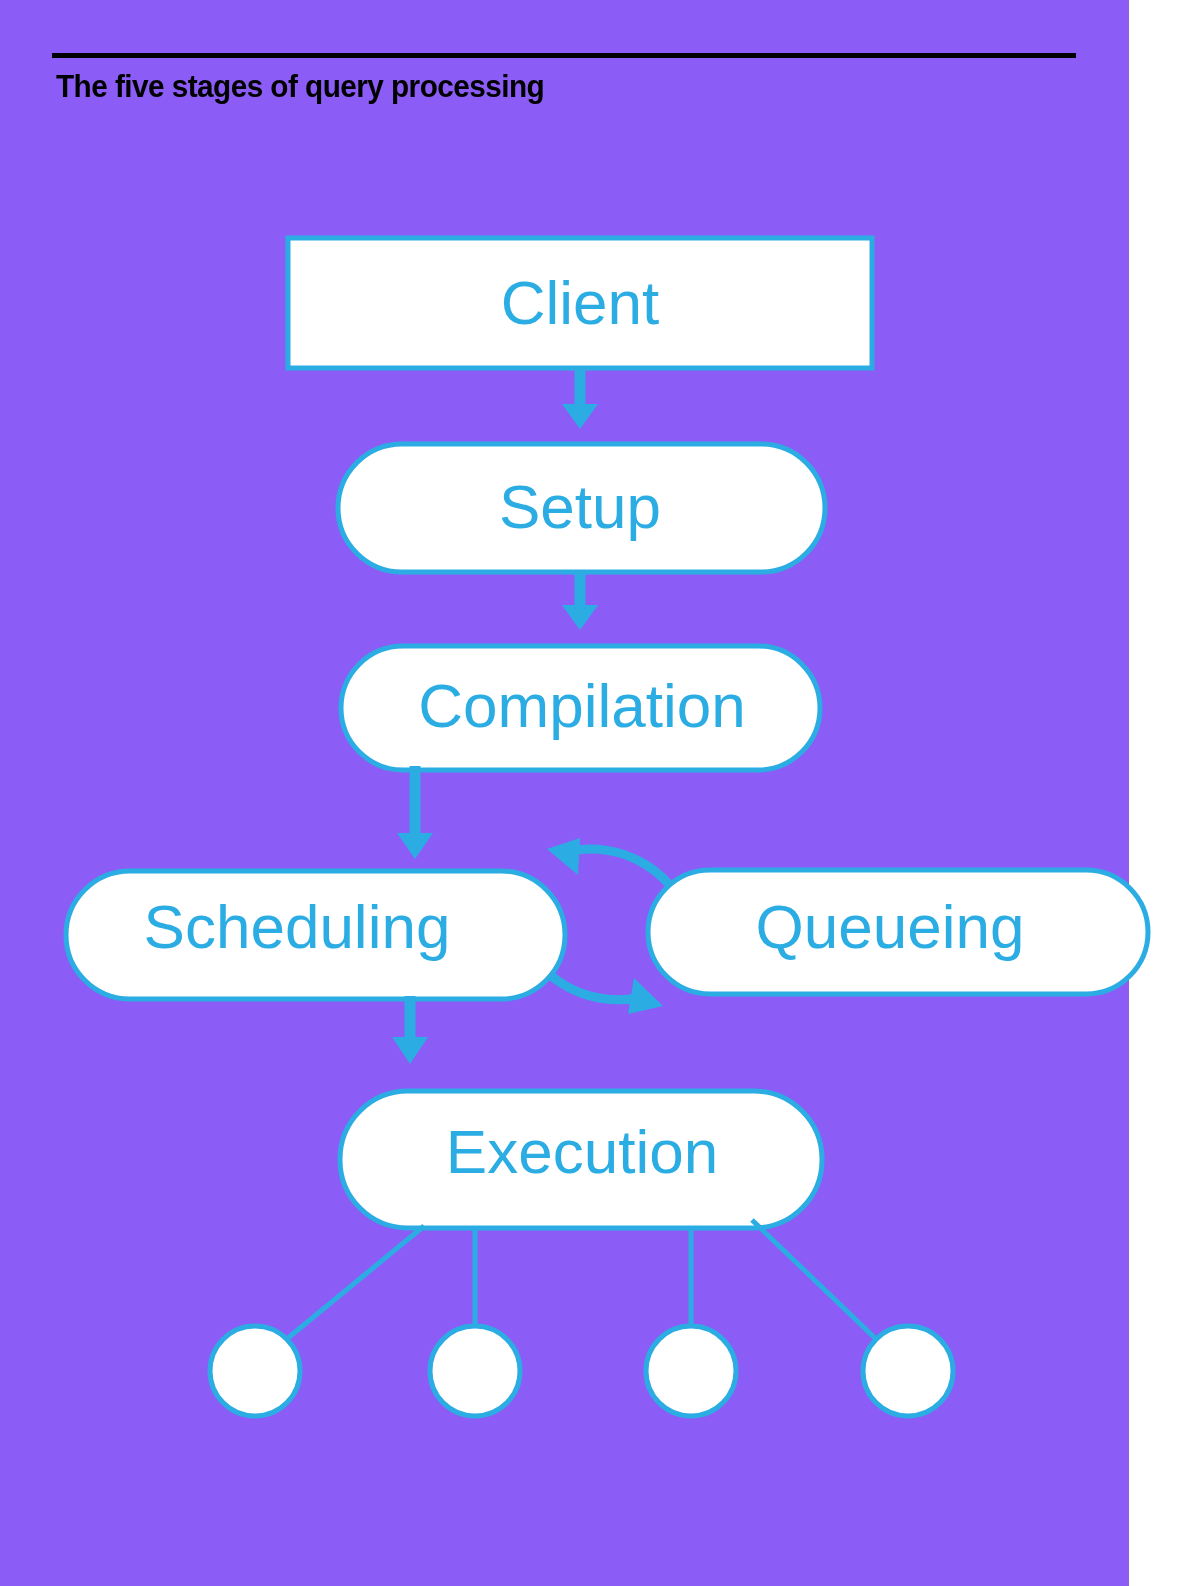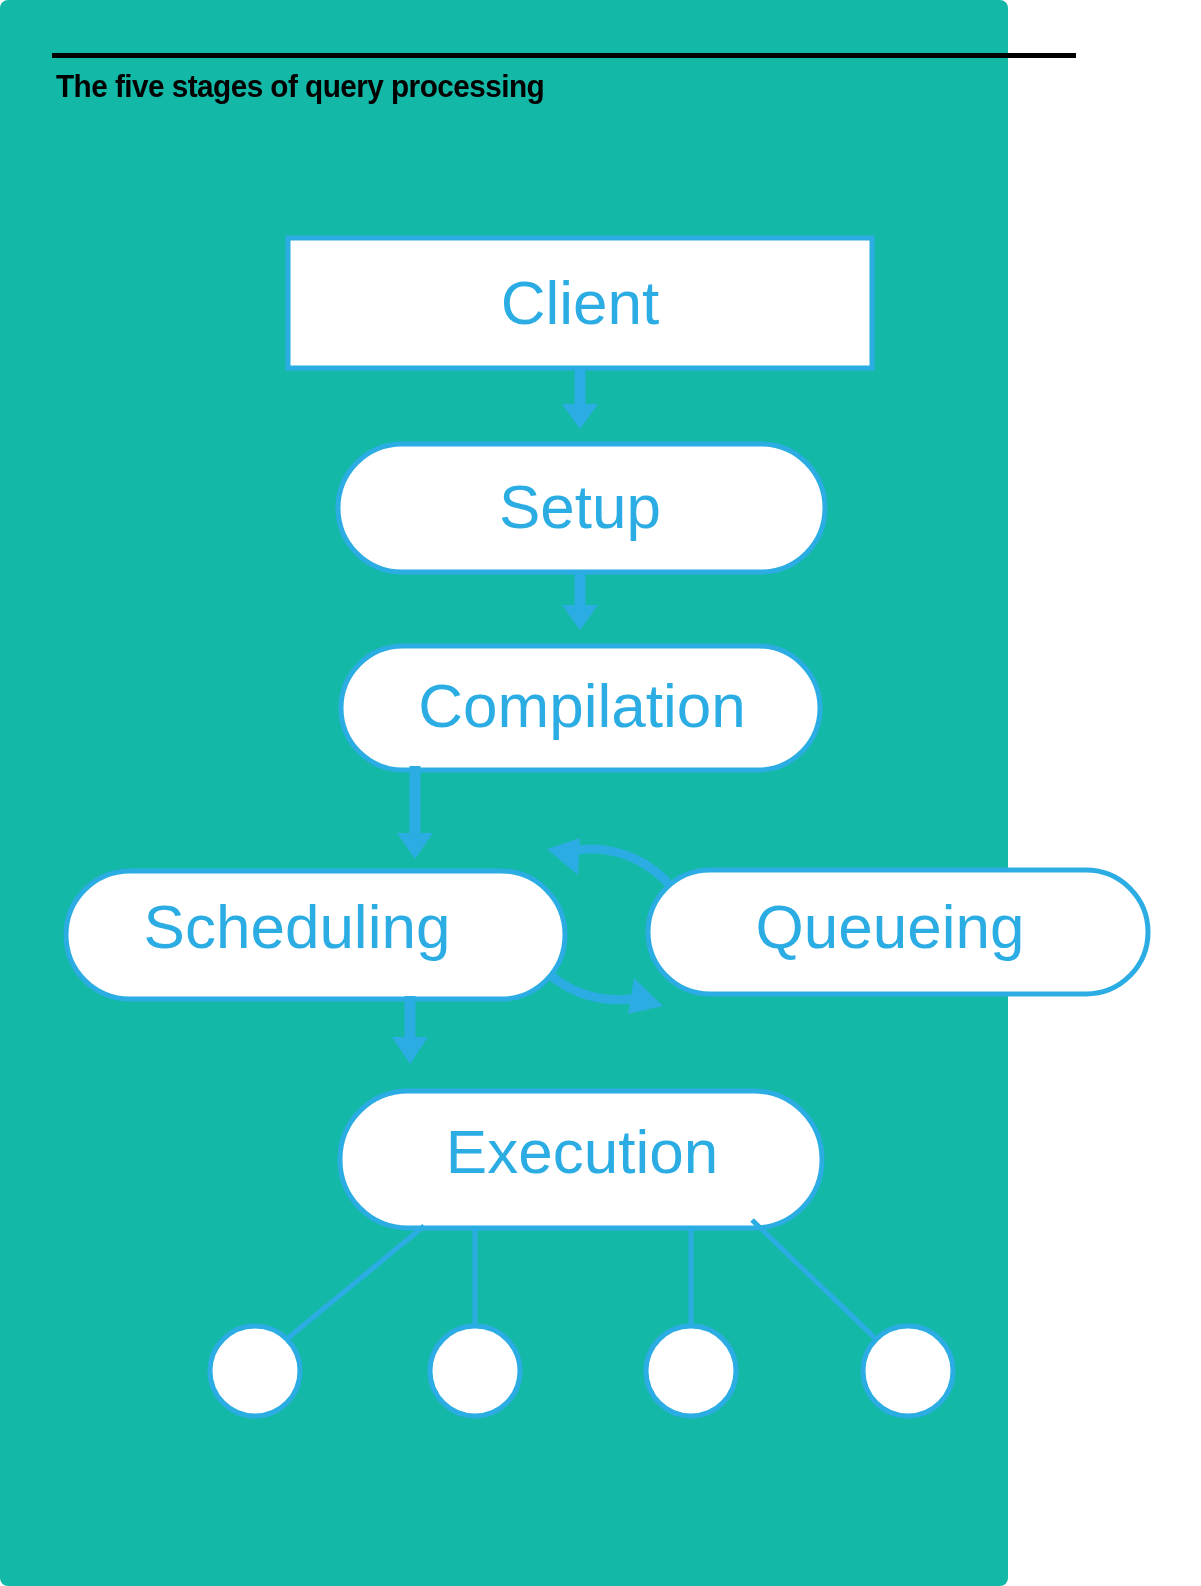--- a/index.html
+++ b/index.html
@@ -9,24 +9,23 @@
   }
   body {
     width: 1201px;
     height: 1586px;
     font-family: "Liberation Sans", sans-serif;
     overflow: hidden;
     position: relative;
   }
   #page {
     position: relative;
-    width: 1008px;
+    width: 1129px;
     height: 1586px;
-    background: #14b8a6;
-    border-radius: 8px;
+    background: #8b5cf6;
   }
   #header-rule {
     position: absolute;
     left: 52px;
     top: 53px;
     width: 1024px;
     height: 5px;
     background: #000000;
   }
   #page-title {

